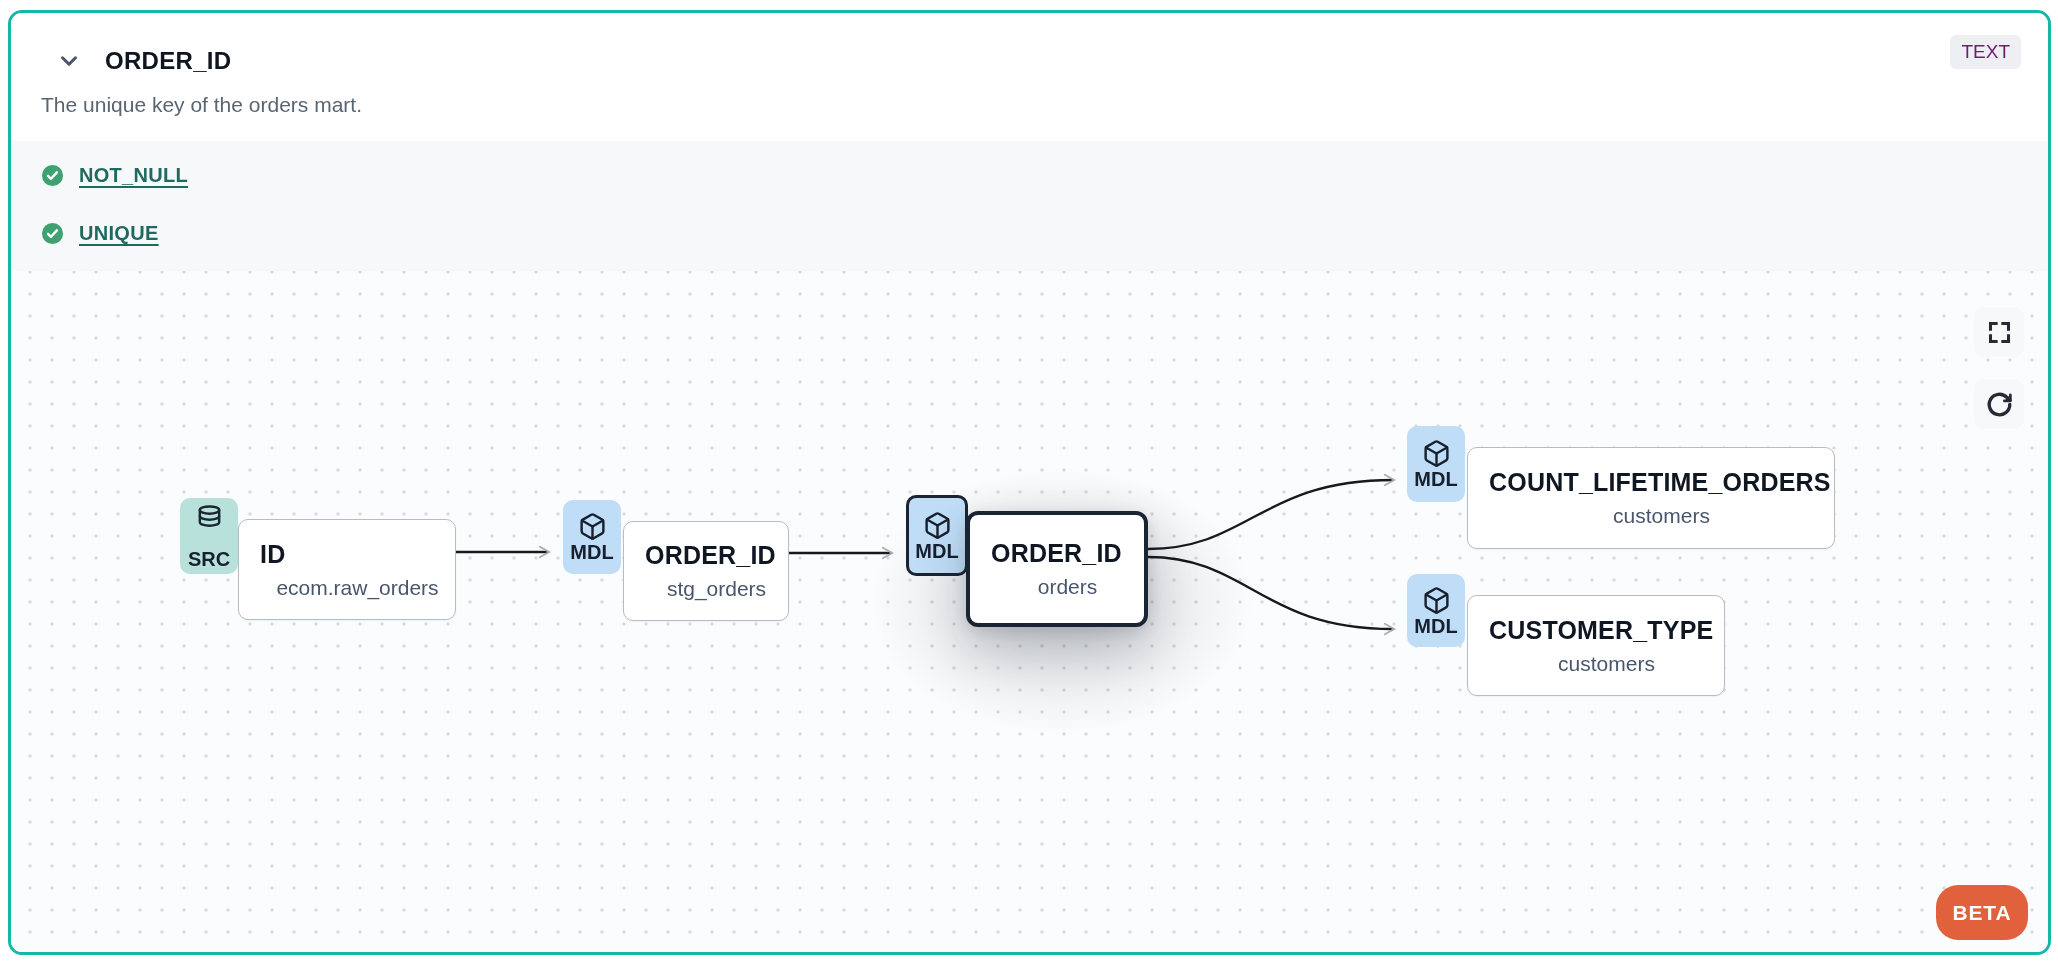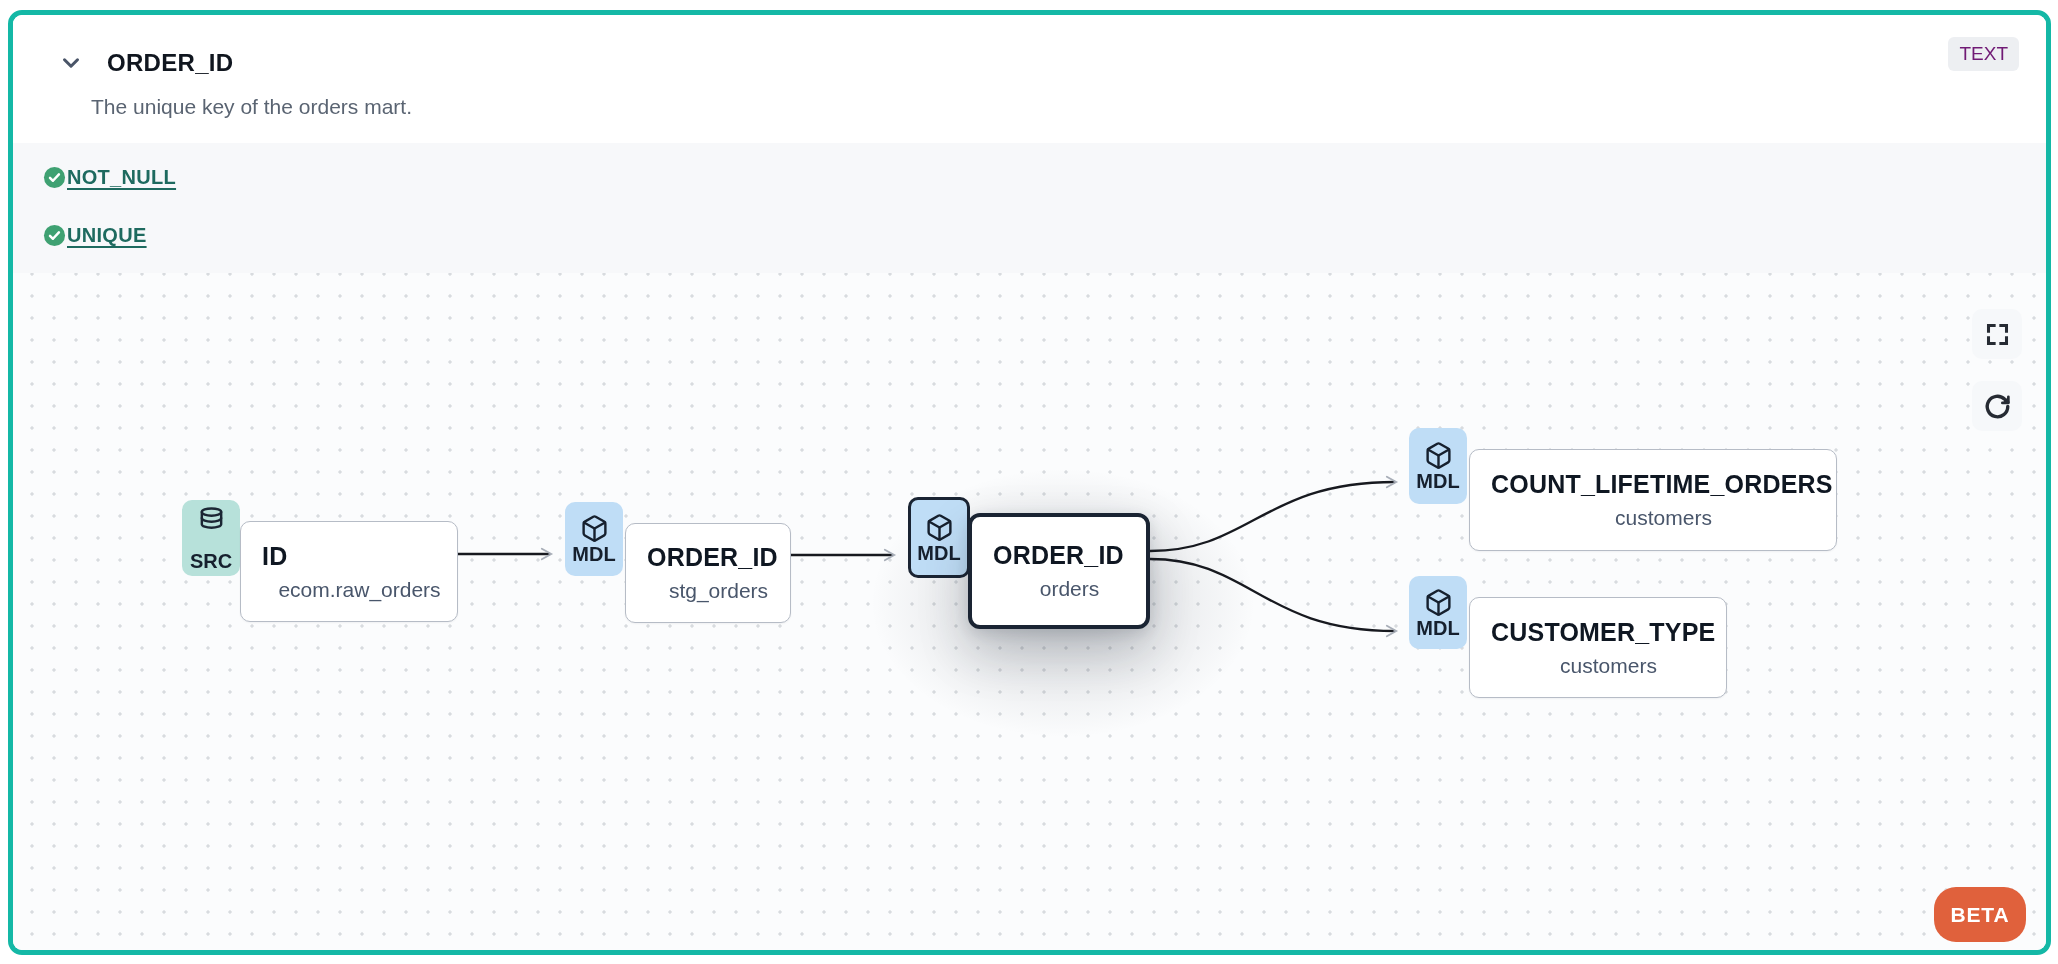--- a/index.html
+++ b/index.html
@@ -1,34 +1,34 @@
 <!DOCTYPE html>
 <html><head>
 <meta charset="utf-8">
 <style>
   * { margin:0; padding:0; box-sizing:border-box; }
   html,body { width:2058px; height:964px; background:#ffffff;
               font-family:"Liberation Sans", sans-serif; }
   .card { position:absolute; left:8px; top:10px; width:2043px; height:945px;
-          background:#ffffff; border:5px solid #14b8a6; border-radius:14px;
+          background:#ffffff; border:3px solid #14b8a6; border-radius:14px;
           overflow:hidden; }
 
   
   .hdr { position:absolute; left:0; top:0; width:100%; height:128px; background:#fff; }
   .chev-btn { position:absolute; left:40px; top:30px; width:36px; height:36px;
               display:flex; align-items:center; justify-content:center; cursor:pointer; }
   .col-title { position:absolute; left:94px; top:34px; font-size:24px; font-weight:700;
                color:#10161f; letter-spacing:.3px; }
   .type-badge { position:absolute; right:27px; top:22px; background:#edeff2; color:#701a75;
                 font-size:19px; font-weight:500; padding:6px 11px; border-radius:6px; }
-  .desc { position:absolute; left:30px; top:80px; font-size:21px; color:#5a6472;margin-left:48px; }
+  .desc { position:absolute; left:30px; top:80px; font-size:21px; color:#5a6472; }
 
   
   .tests { position:absolute; left:0; top:128px; width:100%; height:130px; background:#f7f8fa; }
-  .test-row { position:absolute; left:30px; height:26px; display:flex; align-items:center; gap:1px; }
+  .test-row { position:absolute; left:30px; height:26px; display:flex; align-items:center; gap:15px; }
   .test-row.r0 { top:21px; } .test-row.r1 { top:79px; }
   .test-link { font-size:20px; font-weight:600; color:#1e6a5f; text-decoration:underline;
                text-underline-offset:4px; letter-spacing:.3px; cursor:pointer; }
   .chk { width:23px; height:23px; display:block; }
 
   
   .canvas { position:absolute; left:0; top:258px; width:100%; height:687px;
             background-color:#fbfcfd;
             background-image:radial-gradient(circle, #d8dbdf 1.5px, transparent 1.7px);
             background-size:22px 22px; background-position:8px 12px; }

